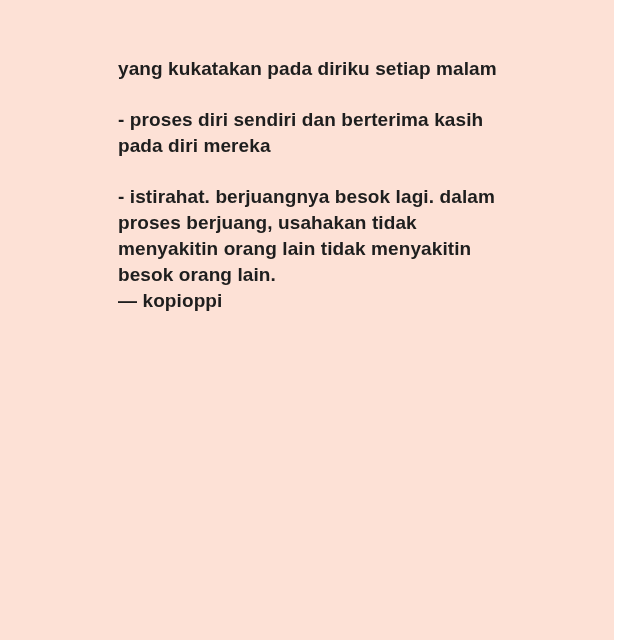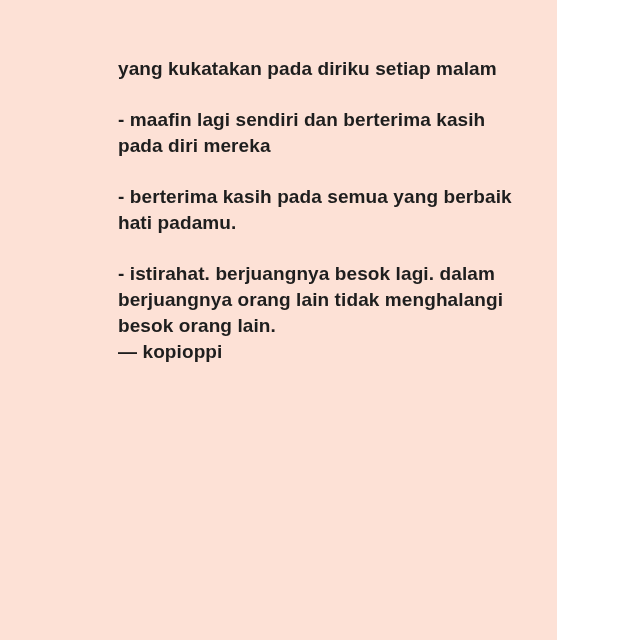--- a/index.html
+++ b/index.html
@@ -1,21 +1,21 @@
 <!DOCTYPE html>
 <html><head>
 <meta charset="utf-8">
 <style>
   html, body {
     margin: 0;
     padding: 0;
   }
   .quote-card {
     position: relative;
-    width: 557px;
+    width: 614px;
     height: 640px;
     background: #fde1d6;
     overflow: hidden;
     font-family: "Liberation Sans", sans-serif;
   }
   .quote-text {
     position: absolute;
     left: 118px;
     top: 56px;
     width: 460px;
@@ -42,30 +42,27 @@
   <div class="quote-text">
 
     <p class="quote-paragraph">
       <span class="quote-line">yang kukatakan pada diriku setiap malam</span>
     </p>
 
     <p class="quote-paragraph">
     </p>
 
     <p class="quote-paragraph">
-      <span class="quote-line" style="display:block">- maafin lagi sendiri dan berterima kasih</span>
+      <span class="quote-line" style="display:block">- proses diri sendiri dan berterima kasih</span>
       <span class="quote-line" style="display:block">pada diri mereka</span>
     </p>
 
-    <p class="quote-paragraph">
-      <span class="quote-line" style="display:block">- berterima kasih pada semua yang berbaik</span>
-      <span class="quote-line" style="display:block">hati padamu.</span>
-    </p>
 
     <p class="quote-paragraph last">
       <span class="quote-line" style="display:block">- istirahat. berjuangnya besok lagi. dalam</span>
-      <span class="quote-line" style="display:block">berjuangnya orang lain tidak menghalangi</span>
+      <span class="quote-line" style="display:block">proses berjuang, usahakan tidak</span>
+      <span class="quote-line" style="display:block">menyakitin orang lain tidak menyakitin</span>
       <span class="quote-line" style="display:block">besok orang lain.</span>
       <span class="quote-line" style="display:block">— kopioppi</span>
     </p>
 
   </div>
 </div>
 
 </body></html>

